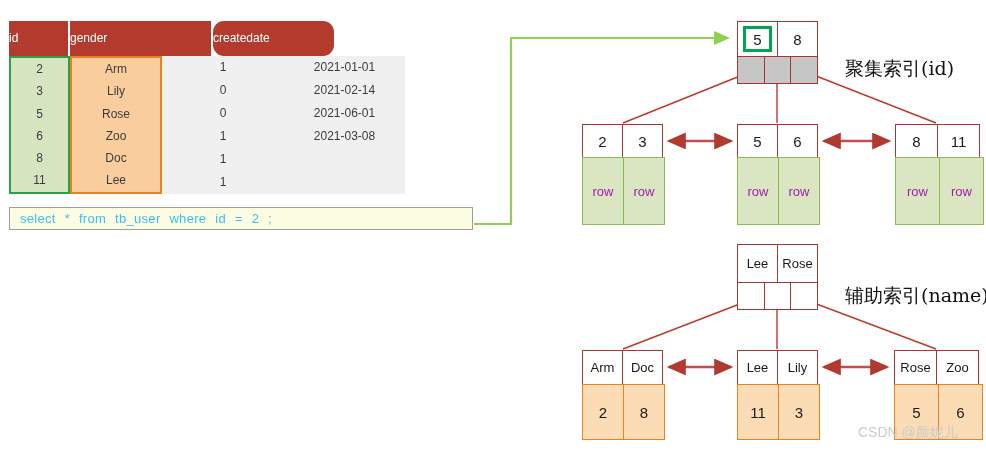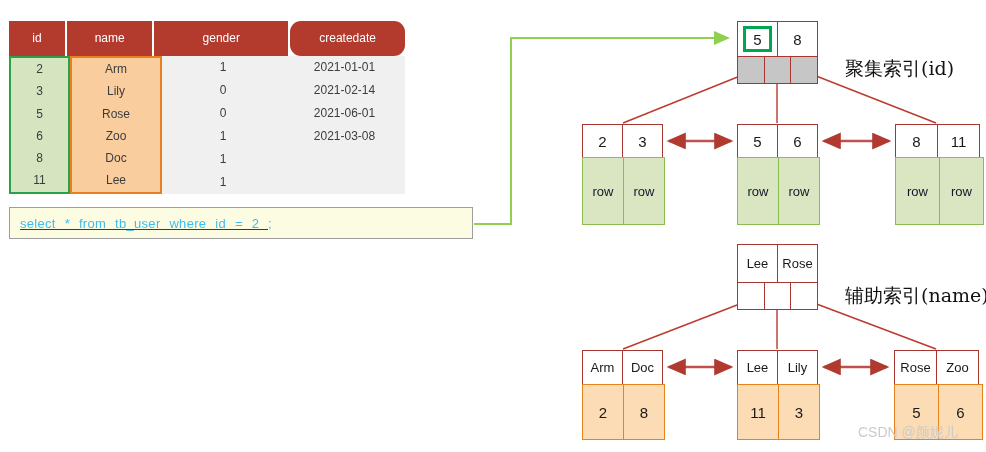--- a/index.html
+++ b/index.html
@@ -6,21 +6,21 @@
   #canvas{
     position:relative;width:986px;height:452px;background:#ffffff;overflow:hidden;
     font-family:"Liberation Sans","DejaVu Sans",sans-serif;color:#3c3c3c;
   }
   .abs{position:absolute;}
 
   
   .tbl-header{display:flex;}
   .tbl-header .hcell{
     background:#b23b2e;color:#ffffff;font-size:12px;line-height:35px;height:35px;
-    text-align:center;box-sizing:border-box;border-right:2px solid #ffffff;
+    box-sizing:border-box;border-right:2px solid #ffffff;
   }
   .tbl-header .hcell:last-child{border-right:none;}
   .tbl-body{display:flex;}
   .tbl-col{box-sizing:border-box;}
   .tbl-col .dcell{height:23px;line-height:23px;text-align:center;font-size:12px;}
   .col-id{border:2px solid #27a24b;background:#d6e4c0;}
   .col-name{border:2px solid #e8801b;background:#facd9e;}
   .col-plain{background:#f0f0f0;}
   .col-id .dcell{height:22.3px;line-height:22.3px;}
   .col-name .dcell{height:22.3px;line-height:22.3px;}
@@ -44,21 +44,21 @@
   .gcell{
     flex:1;box-sizing:border-box;border:1px solid #a63632;background:#c6c6c6;
   }
   .gcell + .gcell{margin-left:-1px;}
   .wcell{
     flex:1;box-sizing:border-box;border:1px solid #a63632;background:#ffffff;
   }
   .wcell + .wcell{margin-left:-1px;}
   .rowcell{
     flex:1;box-sizing:border-box;border:1px solid #8cbb52;background:#d9e6c1;
-    display:flex;align-items:center;justify-content:center;font-size:13px;color:#0f172a;
+    display:flex;align-items:center;justify-content:center;font-size:13px;color:#a21caf;
   }
   .rowcell + .rowcell{margin-left:-1px;}
   .valcell{
     flex:1;box-sizing:border-box;border:1px solid #e8821c;background:#fbdcb4;
     display:flex;align-items:center;justify-content:center;font-size:15px;color:#1a1a1a;
   }
   .valcell + .valcell{margin-left:-1px;}
   .hl-green{
     position:absolute;left:5px;top:4px;width:29px;height:26px;
     border:3px solid #00a651;box-sizing:border-box;
@@ -71,21 +71,20 @@
   svg.overlay{position:absolute;left:0;top:0;pointer-events:none;}
 </style>
 </head>
 <body>
 
 <div id="canvas">
 
   <div class="abs" style="left:9px;top:21px;width:396px;">
     <div class="tbl-header">
       <div class="hcell" style="width:61px;">id</div>
-      <div class="hcell" style="width:92px;">name</div>
       <div class="hcell" style="width:143px;">gender</div>
       <div class="hcell" style="width:121px;border-radius:11px;">createdate</div>
     </div>
     <div class="tbl-body">
       <div class="tbl-col col-id" style="width:61px;">
         <div class="dcell">2</div>
         <div class="dcell">3</div>
         <div class="dcell">5</div>
         <div class="dcell">6</div>
         <div class="dcell">8</div>
@@ -109,21 +108,21 @@
       </div>
       <div class="tbl-col col-plain" style="width:121px;">
         <div class="dcell">2021-01-01</div>
         <div class="dcell">2021-02-14</div>
         <div class="dcell">2021-06-01</div>
         <div class="dcell">2021-03-08</div>
       </div>
     </div>
   </div>
 
-  <div class="abs sql-box" style="left:9px;top:207px;width:464px;height:32px;text-decoration:underline;">
+  <div class="abs sql-box" style="left:9px;top:207px;width:464px;height:23px;">
     <span class="sql-text">select * from tb_user where id = 2 ;</span>
   </div>
 
   <svg class="overlay" width="986" height="452" viewBox="0 0 986 452">
     <defs>
       <marker id="ra" markerWidth="9" markerHeight="8" refX="7" refY="3.5" orient="auto-start-reverse">
         <path d="M0,0 L8,3.5 L0,7 Z" fill="#b03a30"></path>
       </marker>
       <marker id="ga" markerWidth="9" markerHeight="8" refX="7" refY="3.5" orient="auto">
         <path d="M0,0 L8,3.5 L0,7 Z" fill="#90d04f"></path>

